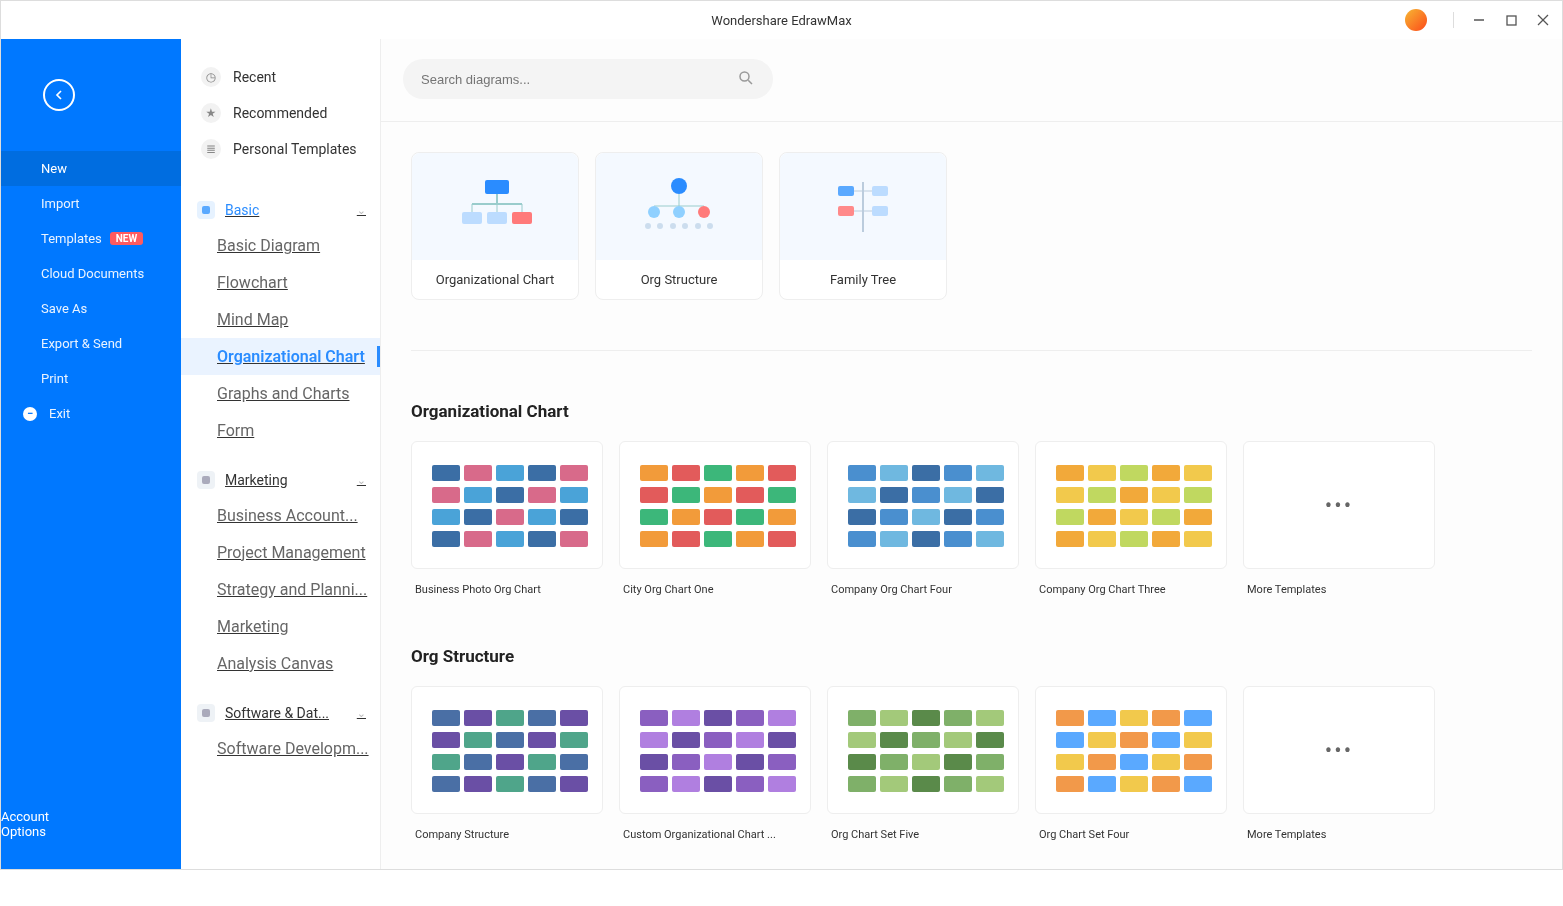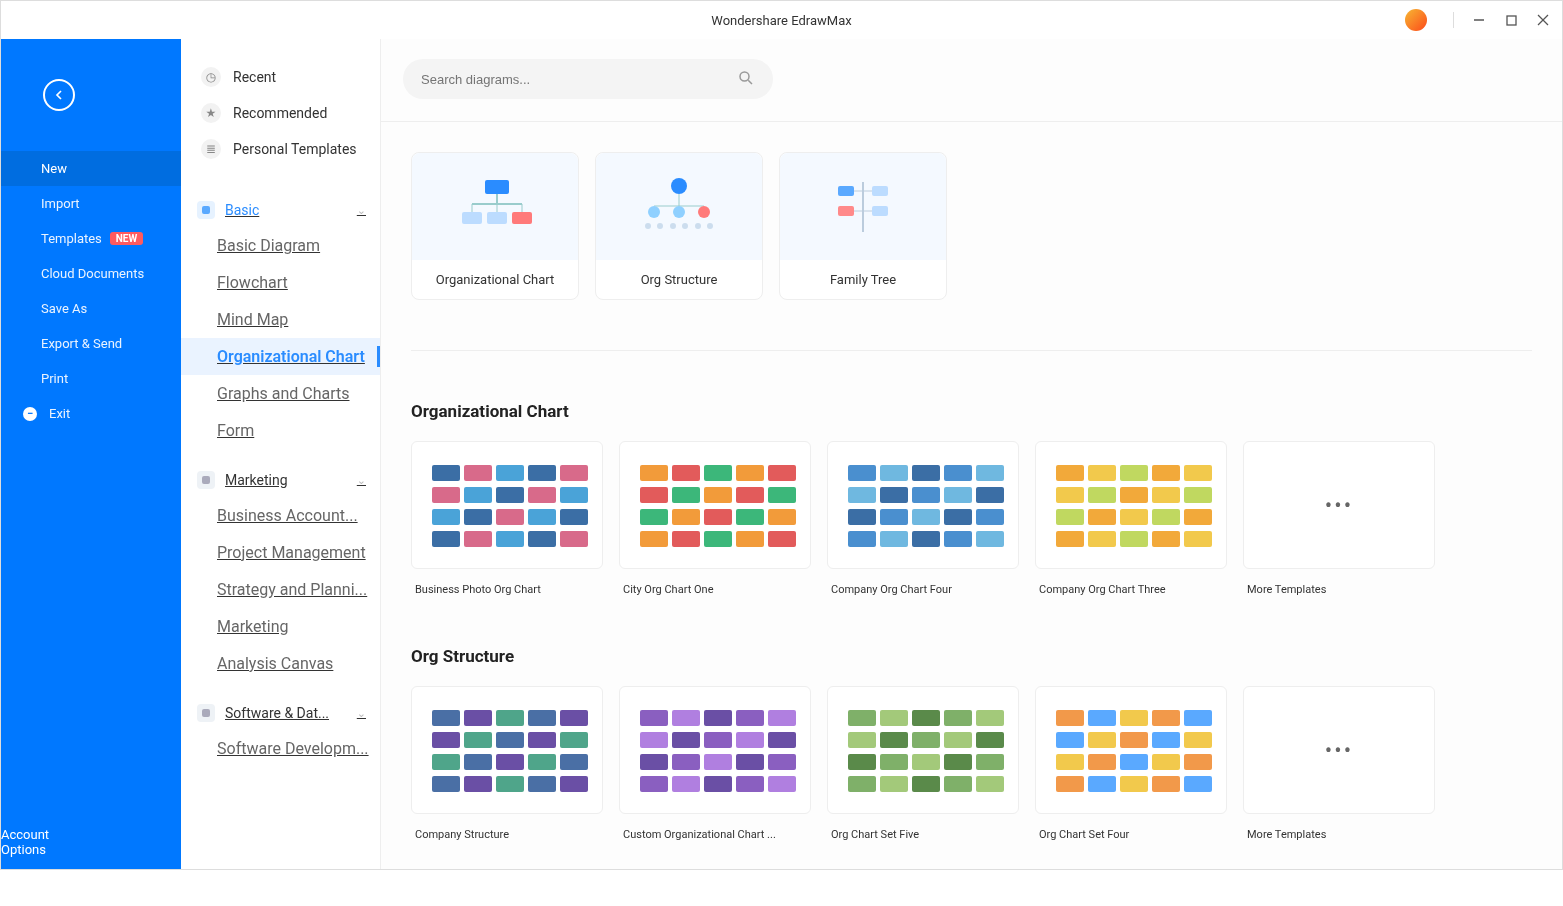--- a/index.html
+++ b/index.html
@@ -16,21 +16,21 @@
 .tool-icon .dot { position:absolute; top:-1px; right:-1px; width:6px; height:6px; border-radius:50%; background:#ff4d4f; }
 .body { flex:1; display:flex; min-height:0; }
 .sidebar-left { width:180px; background:#0078ff; color:#fff; display:flex; flex-direction:column; }
 .back-circle { width:32px; height:32px; border:2px solid #fff; border-radius:50%; margin:40px 0 40px 42px; display:flex; align-items:center; justify-content:center; cursor:pointer; }
 .back-circle svg { stroke:#fff; }
 .nav { display:flex; flex-direction:column; }
 .nav .item { padding:10px 0 10px 40px; font-size:13px; color:#eaf3ff; cursor:pointer; display:flex; align-items:center; gap:8px; }
 .nav .item.active { background:#006de0; color:#fff; }
 .nav .badge { background:#ff5a5f; color:#fff; padding:1px 6px; border-radius:3px; font-size:10px; font-weight:bold; }
 .nav .exit-icon { width:14px; height:14px; border-radius:50%; background:#fff; display:inline-flex; align-items:center; justify-content:center; color:#0078ff; font-size:11px; font-weight:bold; margin-right:4px; margin-left:-18px; }
-.sidebar-left .bottom { margin-top:auto; padding-bottom:12px; }
+.sidebar-left .bottom { margin-top:auto; padding-bottom:30px; }
 .cat-panel { width:200px; border-right:1px solid #eee; background:#fff; overflow-y:auto; padding-top:20px; position:relative; }
 .cat-panel::-webkit-scrollbar{width:6px}.cat-panel::-webkit-scrollbar-thumb{background:#ccc;border-radius:3px}
 .cat-top { padding:0 20px 12px 20px; }
 .cat-top .row { display:flex; align-items:center; gap:12px; padding:8px 0; cursor:pointer; }
 .cat-top .row .ic { width:20px; height:20px; border-radius:50%; background:#f2f2f2; display:flex; align-items:center; justify-content:center; color:#888; font-size:12px; }
 .cat-top .row span.lbl { font-size:14px; color:#333; }
 .cat-group { margin-top:14px;text-decoration:underline; }
 .cat-header { display:flex; align-items:center; padding:8px 14px 8px 16px; cursor:pointer; }
 .cat-header .gi { width:18px; height:18px; border-radius:4px; background:#eef2f6; margin-right:10px; display:flex; align-items:center; justify-content:center; color:#7a9; font-size:10px; }
 .cat-header .gi.basic { background:#e6f2ff; }

